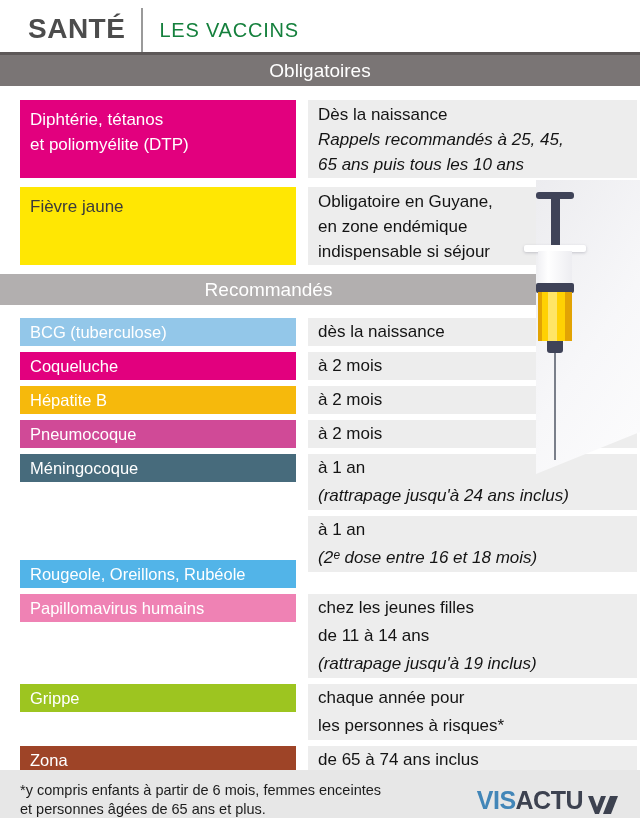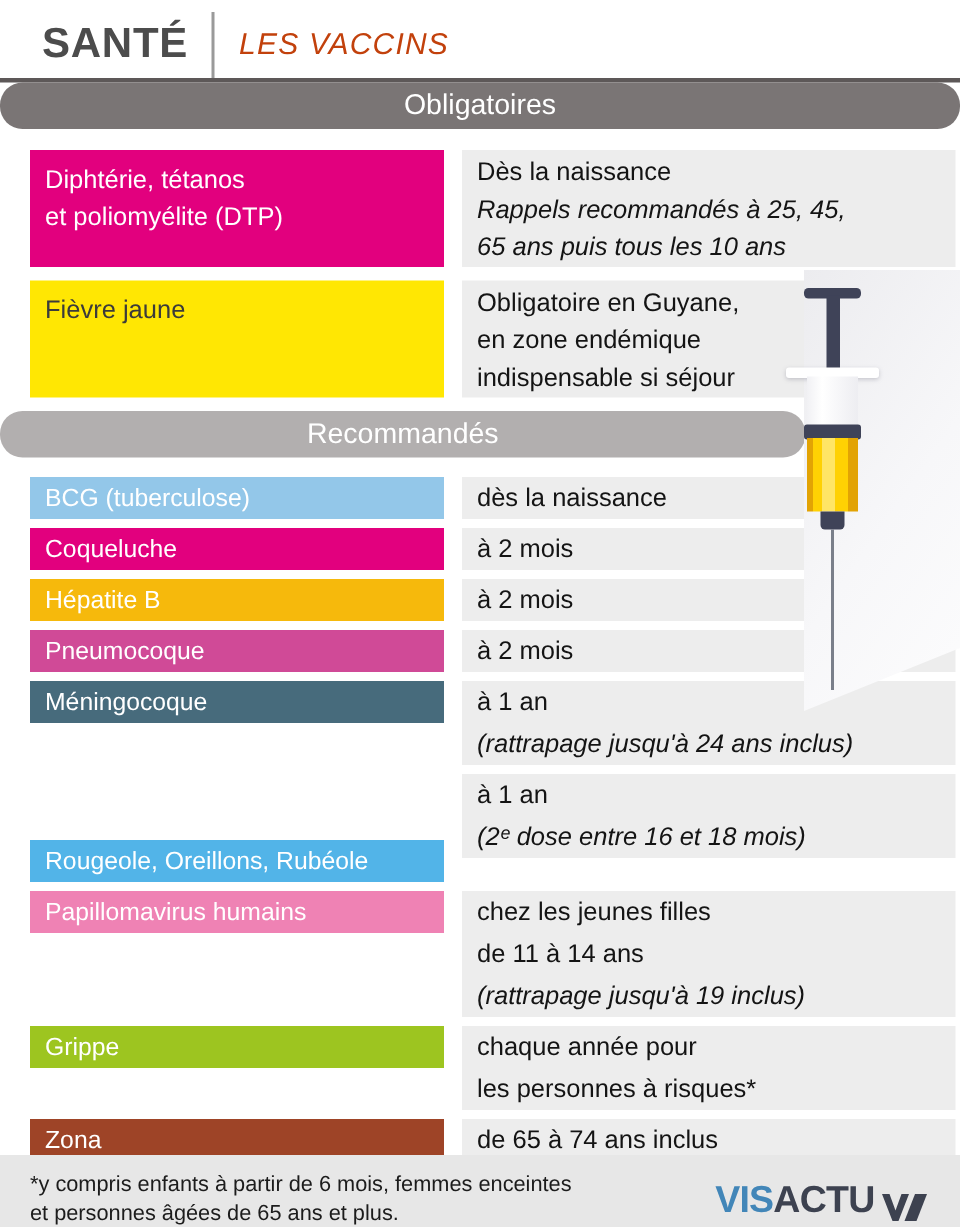--- a/index.html
+++ b/index.html
@@ -4,24 +4,24 @@
 <style>
   html,body{margin:0;padding:0;background:#ffffff;}
   .canvas{
     position:relative;width:640px;height:818px;margin:0 auto;background:#ffffff;
     font-family:"Liberation Sans","DejaVu Sans",sans-serif;overflow:hidden;
   }
   
   .header{height:52px;display:flex;align-items:flex-end;padding-left:28px;box-sizing:border-box;}
   .brand{font-size:28px;font-weight:bold;color:#4c4c4c;letter-spacing:.5px;line-height:46px;}
   .hdivider{width:2px;height:44px;background:#9a9a9a;margin:0 16px;align-self:flex-end;}
-  .htitle{font-size:20px;color:#c2410c;letter-spacing:.8px;line-height:44px;font-style:italic;}
+  .htitle{font-size:20px;color:#15803d;letter-spacing:.8px;line-height:44px;}
   .topline{height:3px;background:#5d5858;}
   
-  .band{height:31px;line-height:31px;color:#ffffff;text-align:center;font-size:19px;margin-bottom:14px;border-radius:15px;}
+  .band{height:31px;line-height:31px;color:#ffffff;text-align:center;font-size:19px;margin-bottom:14px;}
   .band.short{width:537px;margin-top:7px;margin-bottom:13px;}
   
   .rows{padding-left:20px;}
   .row{display:flex;margin-bottom:6px;}
   .obligatoires .row{margin-bottom:9px;align-items:stretch;}
   .obligatoires .label{width:276px;box-sizing:border-box;padding:7px 0 0 10px;font-size:17px;line-height:25px;min-height:78px;}
   .obligatoires .note{flex:1;margin-left:12px;margin-right:3px;background:#ededed;padding:2px 0 0 10px;font-size:17px;line-height:25px;color:#141414;box-sizing:border-box;}
   .recommandes .row{align-items:flex-start;}
   .recommandes .label{width:276px;height:28px;line-height:28px;box-sizing:border-box;padding-left:10px;font-size:16.5px;white-space:nowrap;overflow:hidden;}
   .recommandes .note{flex:1;margin-left:12px;margin-right:3px;background:#ededed;padding-left:10px;font-size:17px;line-height:28px;color:#141414;box-sizing:border-box;}

